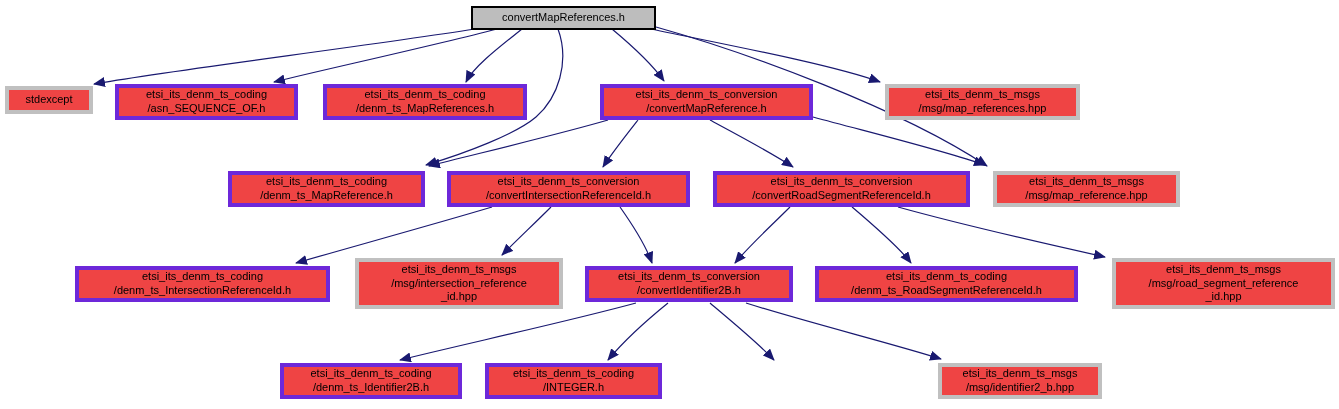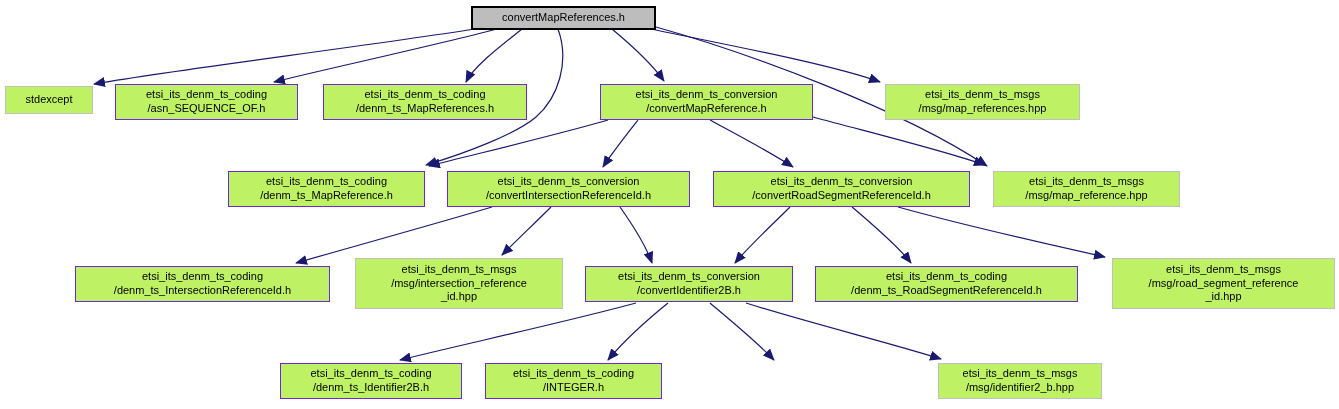--- a/index.html
+++ b/index.html
@@ -8,22 +8,22 @@
     width:1339px; height:409px;
     background:#ffffff;
     font-family:"Liberation Sans", sans-serif;
     overflow:hidden;
   }
   #edges { position:absolute; left:0; top:0; width:1339px; height:409px; }
   .node {
     position:absolute;
     display:flex; align-items:center; justify-content:center;
     box-sizing:border-box;
-    background:#bef264;
-    border:1px solid #6d28d9;
+    background:#ef4444;
+    border:4px solid #6d28d9;
     color:#000000;
     font-size:11px; line-height:1.25;
     text-align:center;
     white-space:pre-line;
     cursor:pointer;
   }
   .node.external { border-color:#c0c0c0; cursor:default; }
   .node.current  { background:#bdbdbd; border:2px solid #000000; cursor:default; }
   path.edge { fill:none; stroke:#191970; stroke-width:1.2px; }
 </style>

